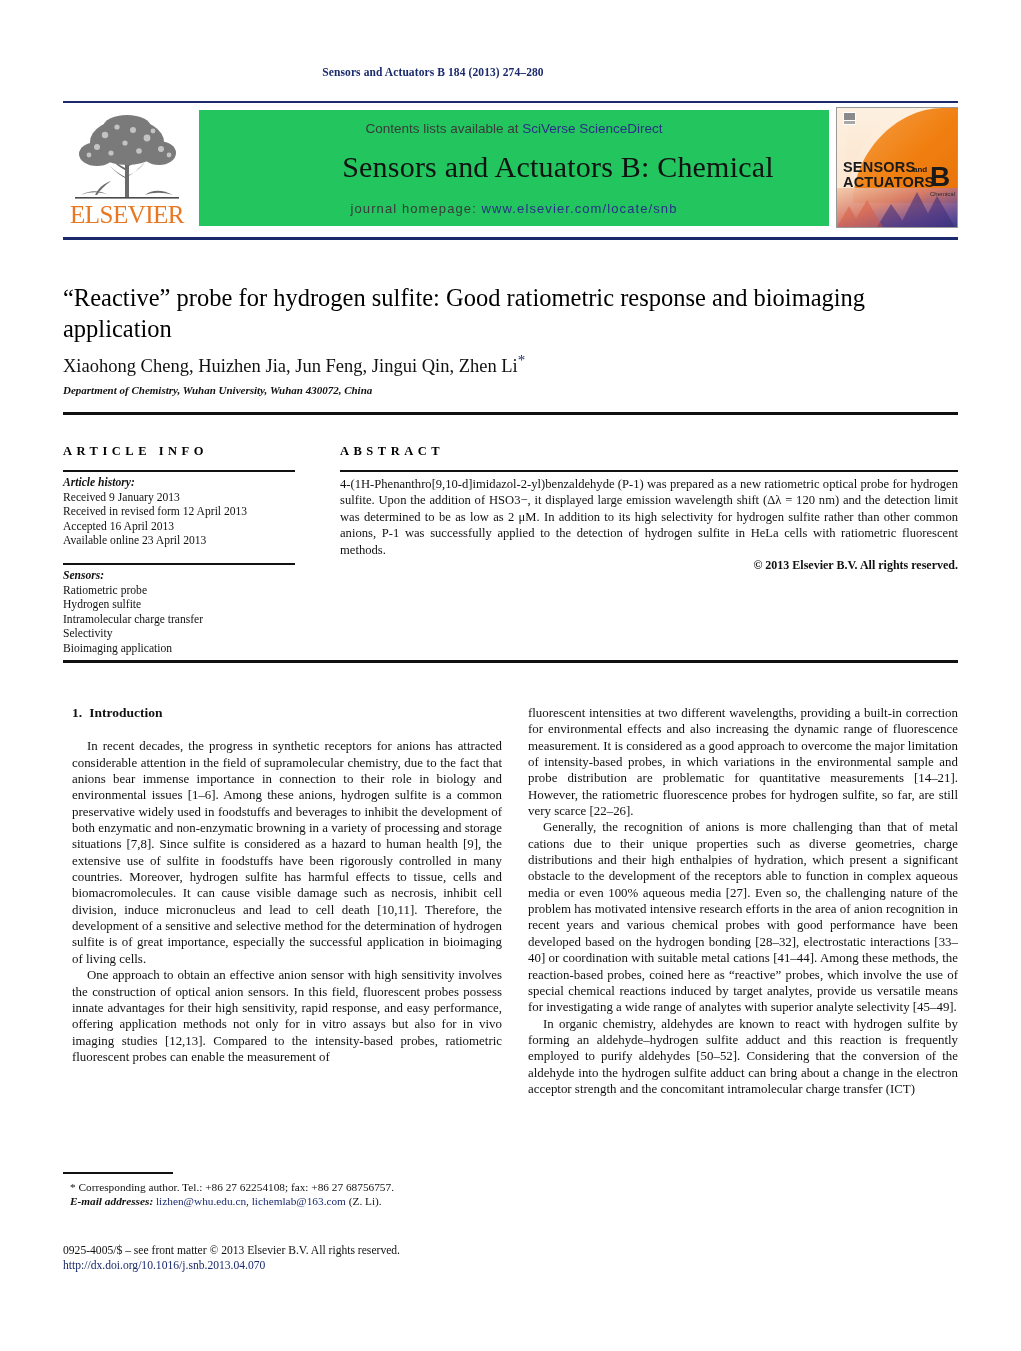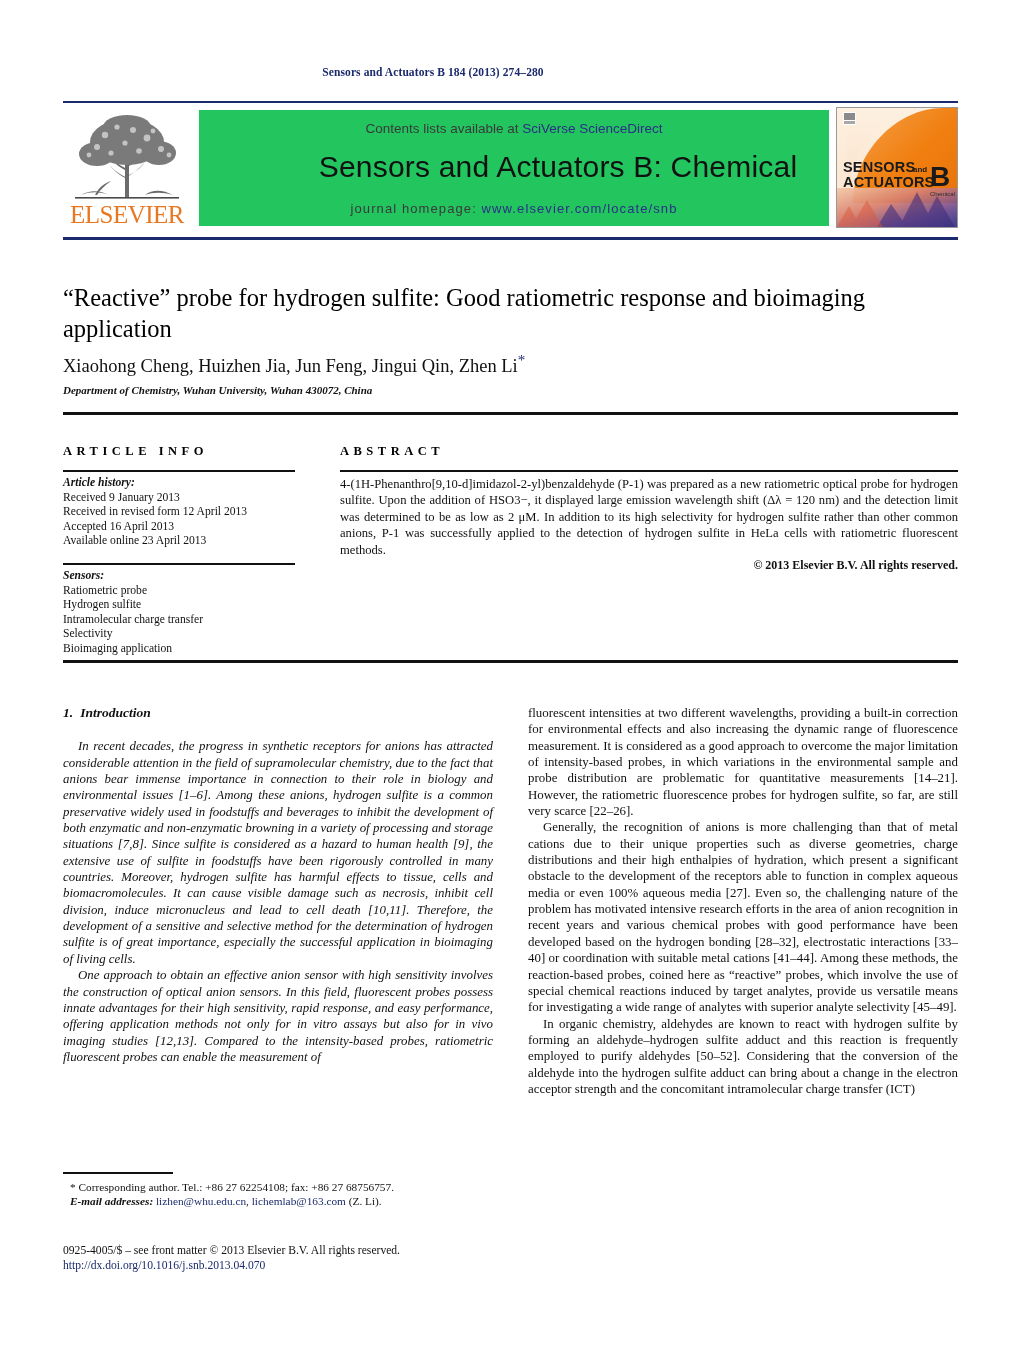--- a/index.html
+++ b/index.html
@@ -83,21 +83,21 @@
     font-family: "Liberation Sans", sans-serif;
     font-size: 13.5px;
     color: #3a3a3a;
   }
   .contents-line .sd { color: #2b2f87; }
   .journal-title {
     position: absolute;
     left: 0; top: 40px;
     width: 718px;
     text-align: center;
-    font-family: Liberation Sans, sans-serif;
+    font-family: Liberation Serif, serif;
     font-size: 30px;
     color: #111111;
     letter-spacing: 0.2px;
   }
   .homepage-line {
     position: absolute;
     left: 0; top: 91px;
     width: 630px;
     text-align: center;
     font-family: "Liberation Sans", sans-serif;
@@ -250,21 +250,21 @@
   .col {
     position: absolute;
     top: 705px;
     width: 430px;
     font-family: "Liberation Serif", serif;
     font-size: 12.9px;
     line-height: 16.35px;
     text-align: justify;
     color: #111;
   }
-  .col-left  { left: 63px; font-style: italic; }
+  .col-left  { left: 72px; }
   .col-right { left: 528px; }
 
   .h2 {
     font-weight: bold;
     font-size: 13.5px;
     margin: 0 0 17px 0;
     text-align: left;
   }
   .h2 .num { margin-right: 7px; }
   p.para { margin: 0; text-indent: 15px; }

